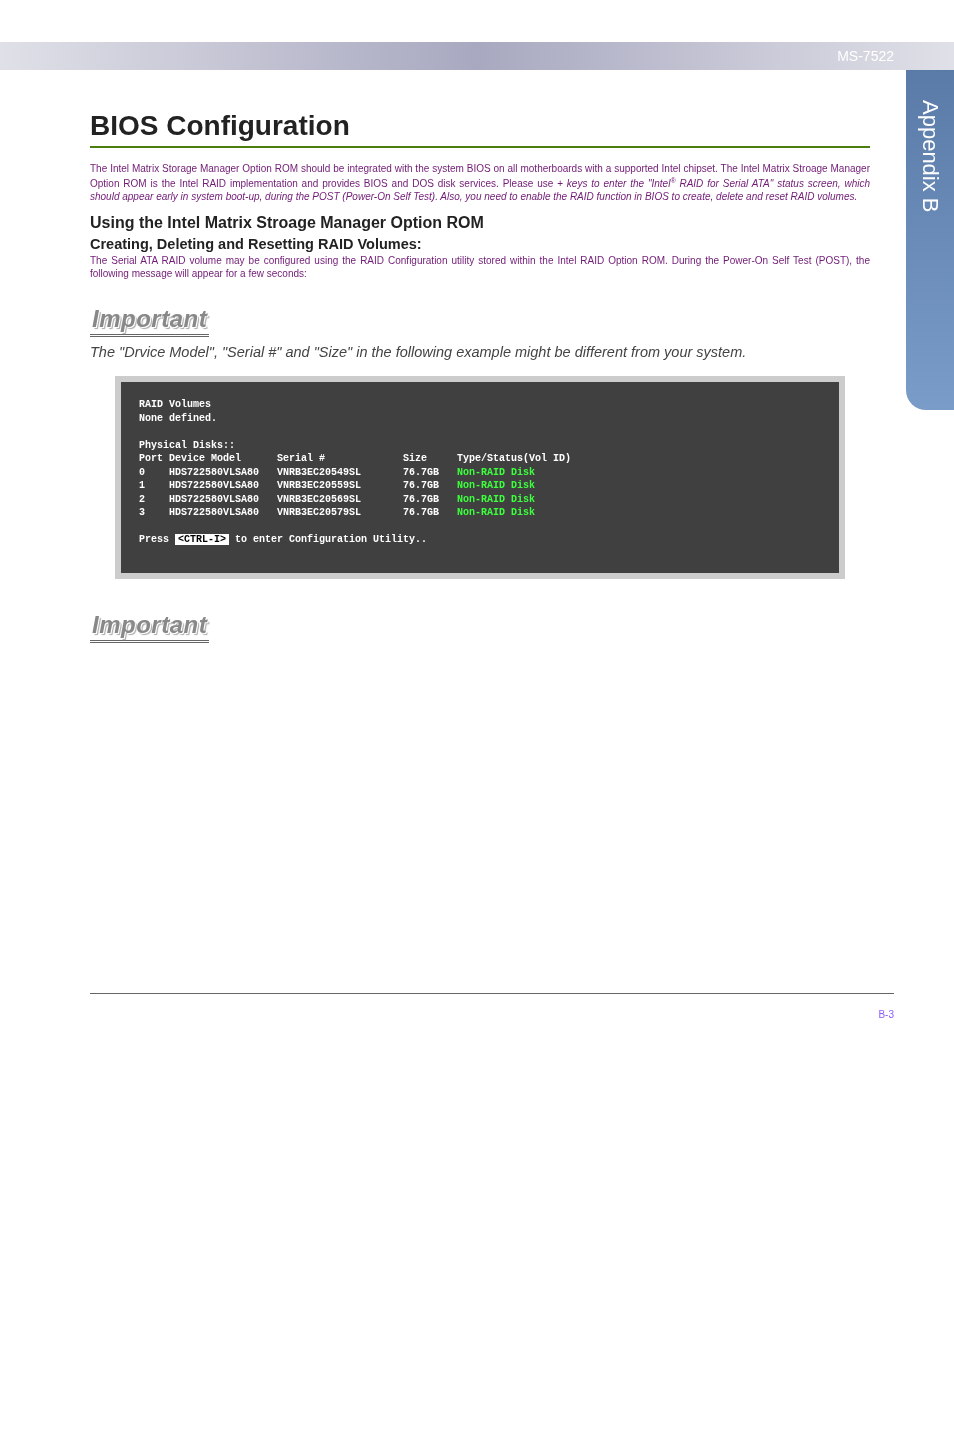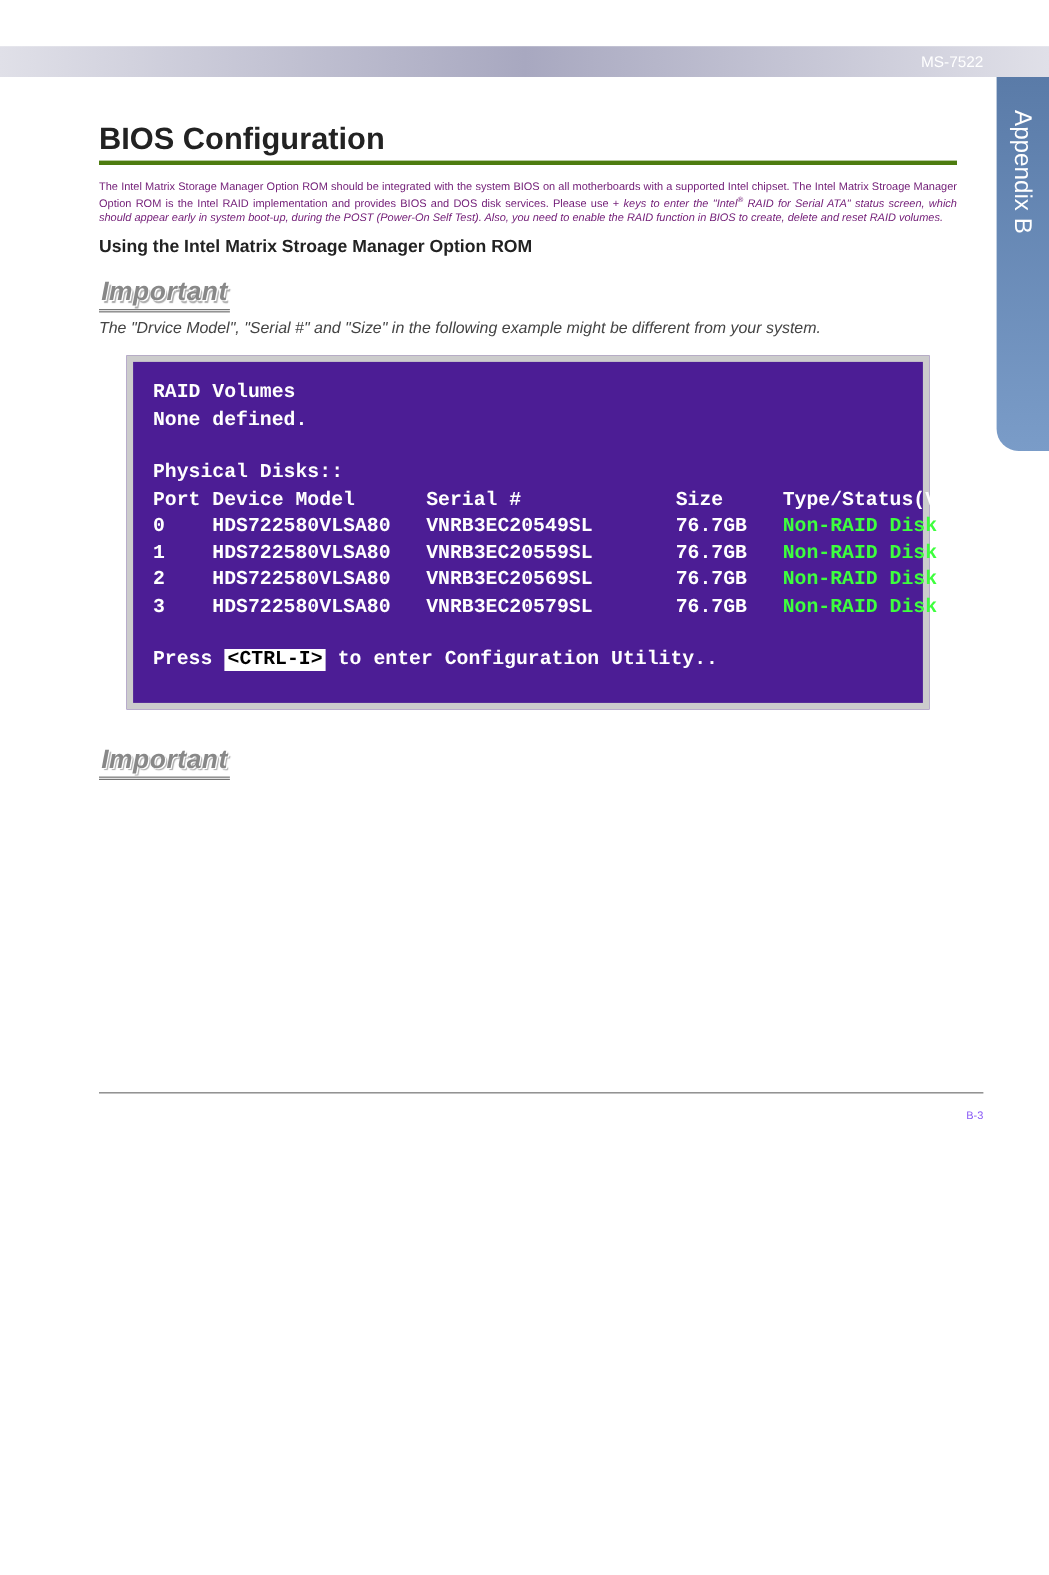--- a/index.html
+++ b/index.html
@@ -52,21 +52,21 @@
   .content {
     position: absolute;
     left: 90px;
     top: 110px;
     width: 780px;
   }
   .section-title {
     font-size: 28px;
     font-weight: bold;
     color: #222;
-    border-bottom: 4px solid #4d7c0f;
+    border-bottom: 2px solid #4d7c0f;
     padding-bottom: 4px;
     margin-bottom: 14px;
   }
   .body-text {
     font-size: 10px;
     line-height: 1.35;
     color: #701a75;
     margin-bottom: 10px;
     text-align: justify;
   }
@@ -100,25 +100,25 @@
     font-size: 14.5px;
     font-style: italic;
     color: #444;
     line-height: 1.35;
     margin-bottom: 14px;
     text-align: justify;
   }
   .terminal-box {
     width: 730px;
     margin: 0 auto 18px auto;
-    background: #4c1d95;
+    background: #404040;
     border: 6px solid #ccc;
     padding: 16px 18px 26px 18px;
     font-family: "Courier New", monospace;
-    font-size: 18px;
+    font-size: 10px;
     font-weight: bold;
     color: #fff;
     white-space: pre;
     line-height: 1.35;
   }
   .terminal-box .green { color: #3dff3d; }
   .terminal-box .inv {
     background: #fff;
     color: #000;
     padding: 0 3px;
@@ -147,20 +147,22 @@
   <div class="header-bar"></div>
   <div class="header-label">MS-7522</div>
   <div class="side-tab">Appendix B</div>
 
   <div class="content">
     <div class="section-title">BIOS Configuration</div>
 
     <div class="body-text" id="intro-para">The Intel Matrix Storage Manager Option ROM should be integrated with the system BIOS on all motherboards with a supported Intel chipset. The Intel Matrix Stroage Manager Option ROM is the Intel RAID implementation and provides BIOS and DOS disk services. Please use <ctrl> + <i> keys to enter the "Intel<sup>®</sup> RAID for Serial ATA" status screen, which should  appear early in system boot-up, during the POST (Power-On Self Test). Also, you need to enable the RAID function in BIOS to create, delete and reset RAID volumes.</i></ctrl></div>
 
     <div class="subhead">Using the Intel Matrix Stroage Manager Option ROM</div>
+    <div class="boldline">Creating, Deleting and Resetting RAID Volumes:</div>
+    <div class="body-text">The Serial ATA RAID volume may be configured using the RAID Configuration utility stored within the Intel RAID Option ROM. During the Power-On Self Test (POST), the following message will appear for a few seconds:</div>
 
     <div class="important-label">Important</div>
     <div class="italic-note">The "Drvice Model", "Serial #" and "Size" in the following example might be different from your system.</div>
 
     <div class="terminal-box" id="terminal">RAID Volumes
 None defined.
 
 Physical Disks::
 Port Device Model      Serial #             Size     Type/Status(Vol ID)
 0    HDS722580VLSA80   VNRB3EC20549SL       76.7GB   <span class="green">Non-RAID Disk</span>

